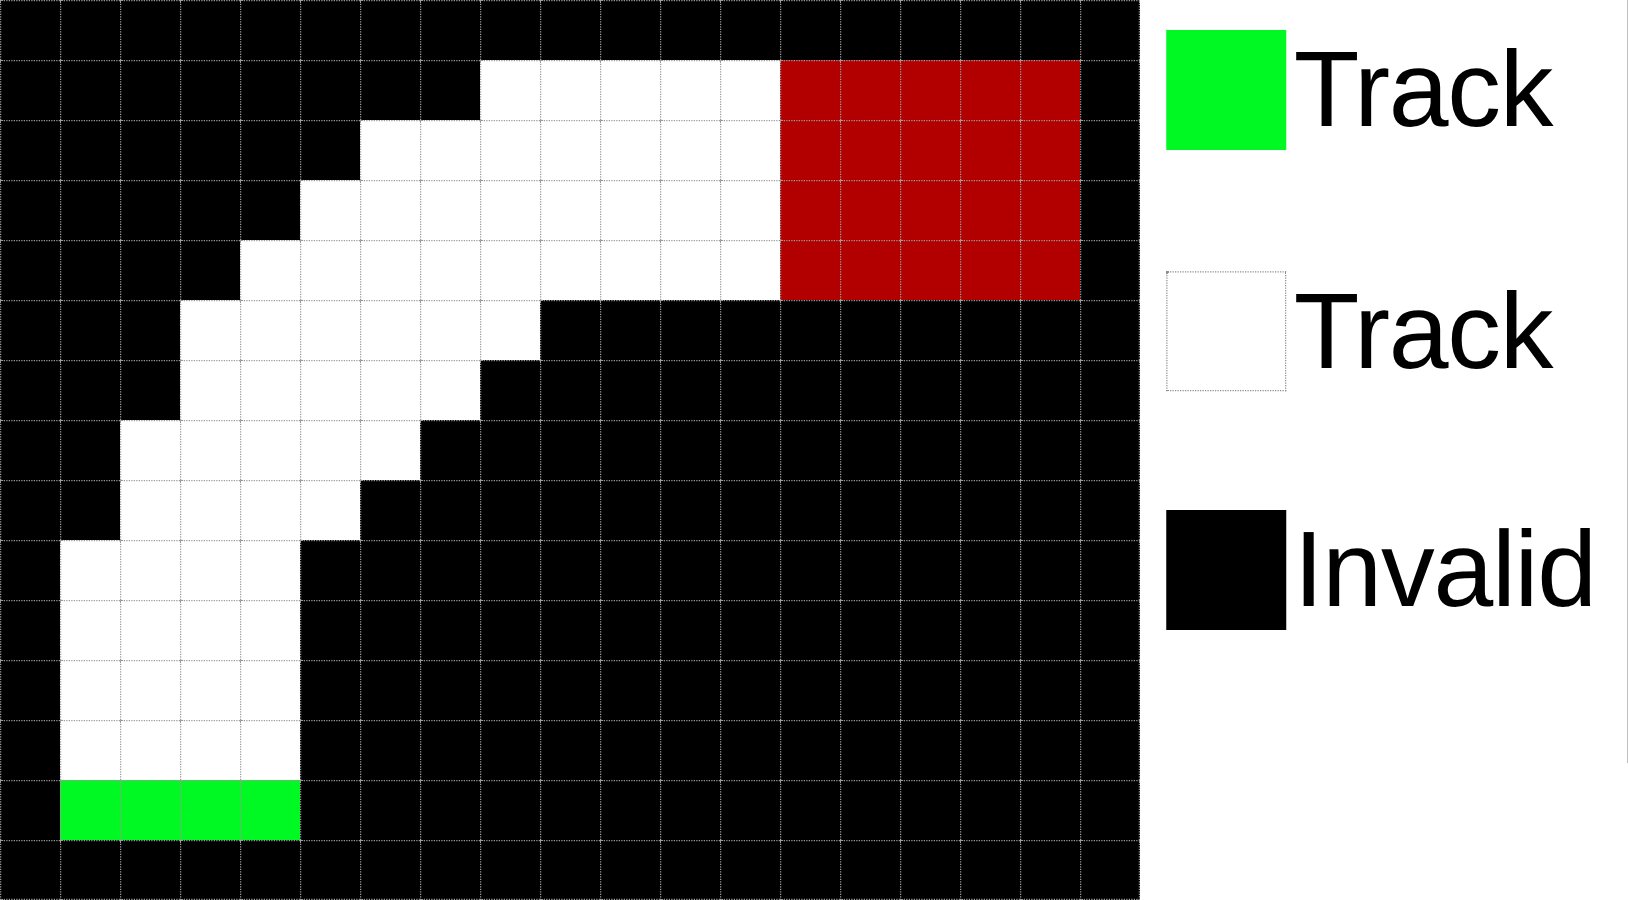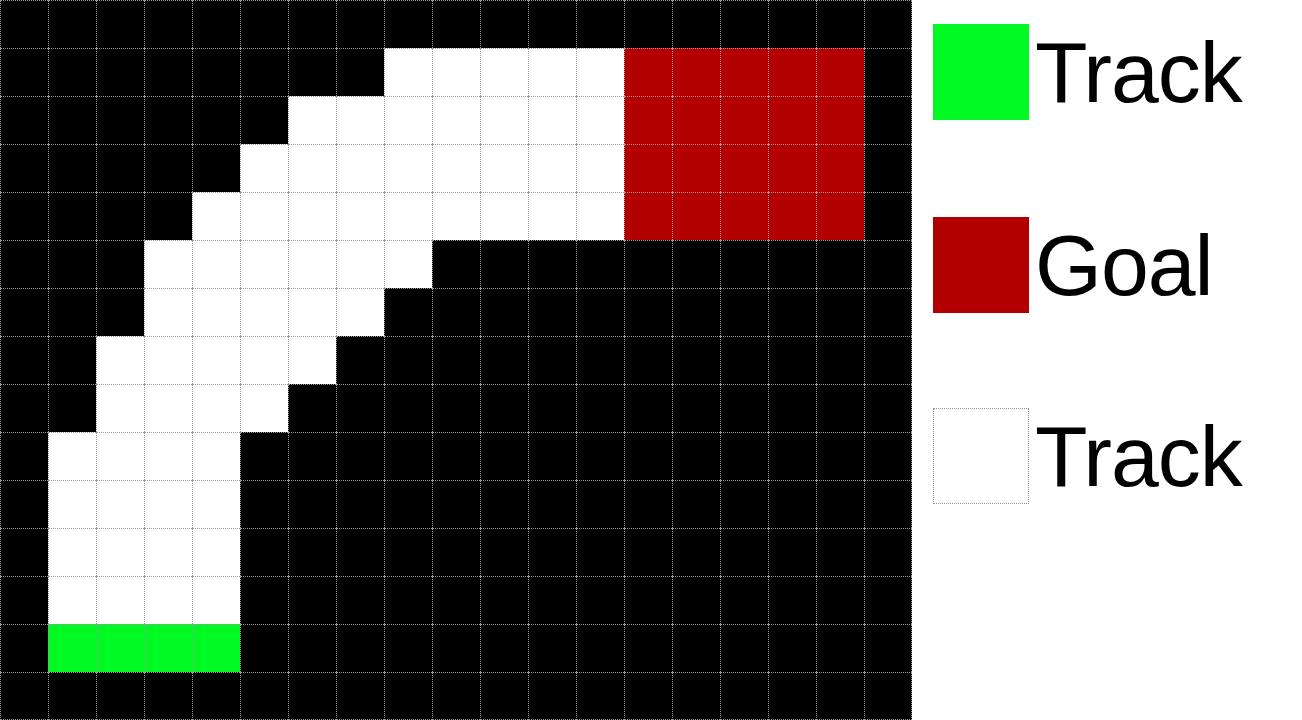--- a/index.html
+++ b/index.html
@@ -351,22 +351,22 @@
       <div class="cell invalid last-row" style="background: rgb(0, 0, 0);"></div>
       <div class="cell invalid last-col last-row" style="background: rgb(0, 0, 0);"></div>
     </div>
 
   <div class="legend">
     <div class="legend-item">
       <div class="swatch start" style="background: rgb(0, 249, 35);"></div>
       <div class="legend-label">Track</div>
     </div>
     <div class="legend-item">
-      <div class="swatch goal" style="background: rgb(178, 0, 0);"></div>
-      <div class="legend-label">Goal</div>
-    </div>
-    <div class="legend-item">
       <div class="swatch track" style="background: rgb(255, 255, 255);"></div>
       <div class="legend-label">Track</div>
     </div>
+    <div class="legend-item">
+      <div class="swatch invalid" style="background: rgb(0, 0, 0);"></div>
+      <div class="legend-label">Invalid</div>
+    </div>
   </div>
 
 </div>
 
 </body></html>

